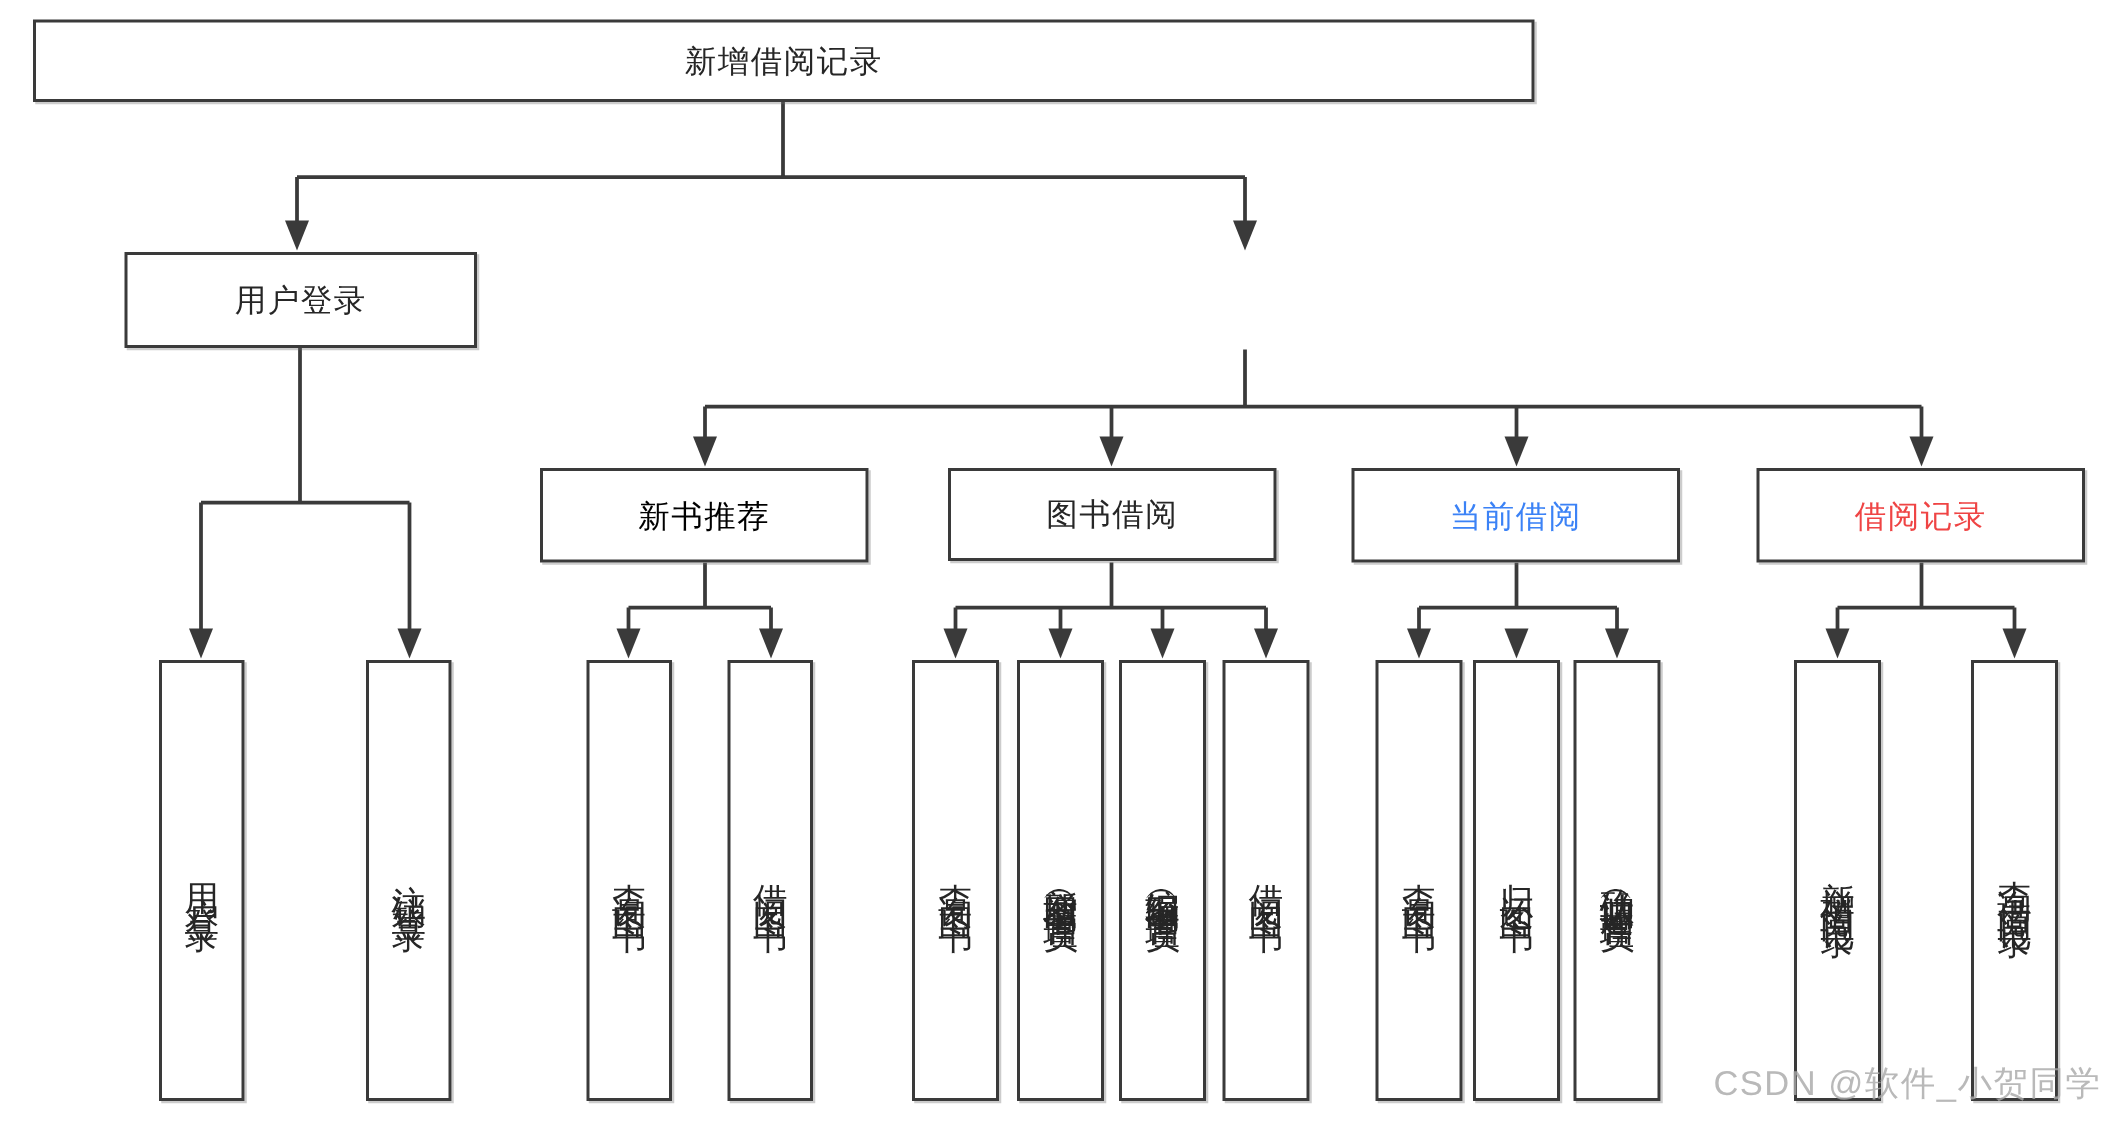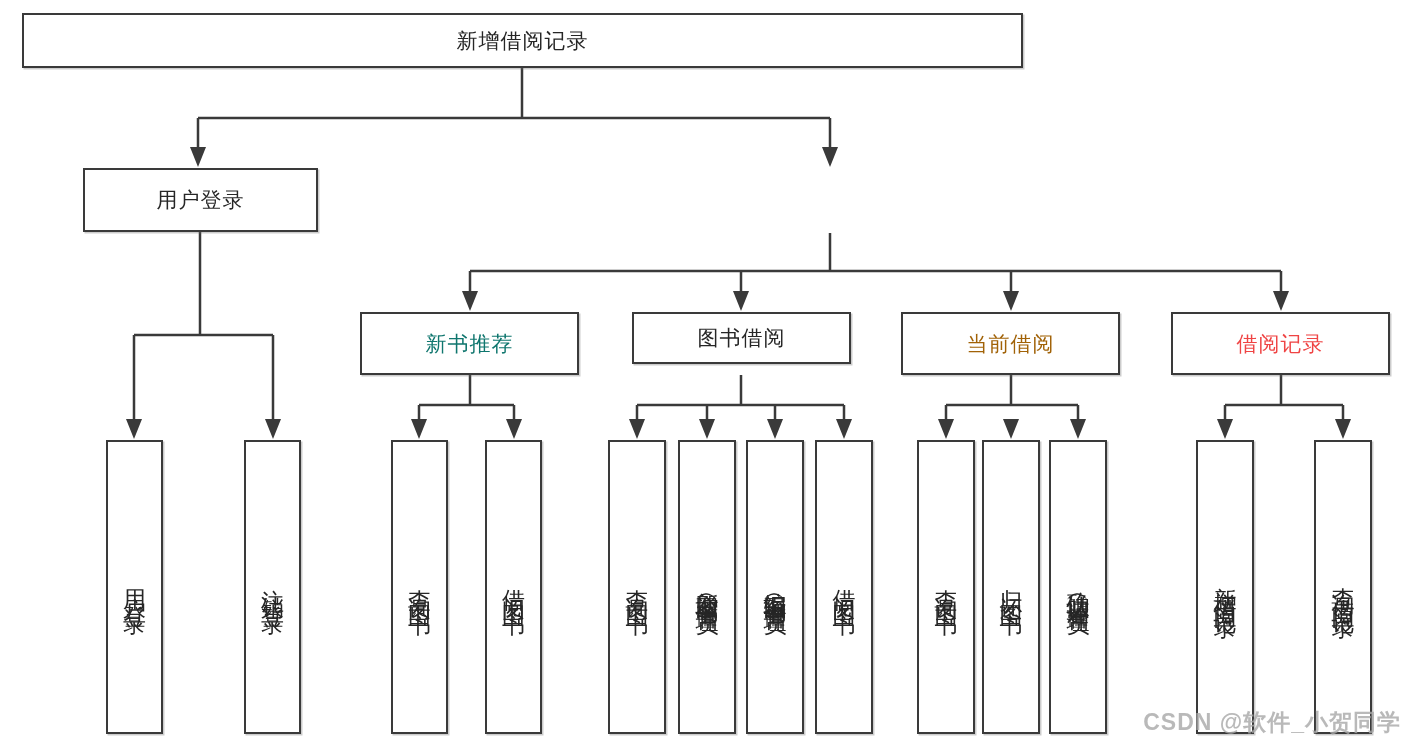--- a/index.html
+++ b/index.html
@@ -95,38 +95,38 @@
       <polygon points="1003,419 1019,419 1011,439" fill="#3a3a3a"></polygon>
       <polygon points="1070,419 1086,419 1078,439" fill="#3a3a3a"></polygon>
       <polygon points="1217,419 1233,419 1225,439" fill="#3a3a3a"></polygon>
       <polygon points="1335,419 1351,419 1343,439" fill="#3a3a3a"></polygon>
     </svg>
 
   <div class="box h" style="left: 22px; top: 13px; width: 1001px; height: 55px; border-color: rgb(58, 58, 58); color: rgb(38, 38, 38); background: rgb(255, 255, 255);">新增借阅记录</div>
 
   <div class="box h" style="left: 83px; top: 168px; width: 235px; height: 64px; border-color: rgb(58, 58, 58); color: rgb(38, 38, 38); background: rgb(255, 255, 255);">用户登录</div>
 
-  <div class="box h" style="left: 360px; top: 312px; width: 219px; height: 63px; border-color: rgb(58, 58, 58); color: #0f766e; background: rgb(255, 255, 255);">新书推荐</div>
-  <div class="box h" style="left: 632px; top: 312px; width: 219px; height: 52px; border-color: rgb(58, 58, 58); color: rgb(38, 38, 38); background: rgb(255, 255, 255);">图书借阅</div>
-  <div class="box h" style="left: 901px; top: 312px; width: 219px; height: 63px; border-color: rgb(58, 58, 58); color: #a16207; background: rgb(255, 255, 255);">当前借阅</div>
+  <div class="box h" style="left: 360px; top: 312px; width: 219px; height: 63px; border-color: rgb(58, 58, 58); color: #000000; background: rgb(255, 255, 255);">新书推荐</div>
+  <div class="box h" style="left: 632px; top: 312px; width: 219px; height: 62px; border-color: rgb(58, 58, 58); color: rgb(38, 38, 38); background: rgb(255, 255, 255);">图书借阅</div>
+  <div class="box h" style="left: 901px; top: 312px; width: 219px; height: 63px; border-color: rgb(58, 58, 58); color: #3b82f6; background: rgb(255, 255, 255);">当前借阅</div>
   <div class="box h" style="left: 1171px; top: 312px; width: 219px; height: 63px; border-color: rgb(58, 58, 58); color: #ef4444; background: rgb(255, 255, 255);">借阅记录</div>
 
   <div class="box v" style="left: 106px; top: 440px; width: 57px; height: 294px; border-color: rgb(58, 58, 58); color: rgb(38, 38, 38); background: rgb(255, 255, 255);">用户登录</div>
   <div class="box v" style="left: 244px; top: 440px; width: 57px; height: 294px; border-color: rgb(58, 58, 58); color: rgb(38, 38, 38); background: rgb(255, 255, 255);">注销登录</div>
 
   <div class="box v" style="left: 391px; top: 440px; width: 57px; height: 294px; border-color: rgb(58, 58, 58); color: rgb(38, 38, 38); background: rgb(255, 255, 255);">查询图书</div>
   <div class="box v" style="left: 485px; top: 440px; width: 57px; height: 294px; border-color: rgb(58, 58, 58); color: rgb(38, 38, 38); background: rgb(255, 255, 255);">借阅图书</div>
 
   <div class="box v" style="left: 608px; top: 440px; width: 58px; height: 294px; border-color: rgb(58, 58, 58); color: rgb(38, 38, 38); background: rgb(255, 255, 255);">查询图书</div>
   <div class="box v long" style="left: 678px; top: 440px; width: 58px; height: 294px; border-color: rgb(58, 58, 58); color: rgb(38, 38, 38); background: rgb(255, 255, 255);">新增图书（管理员）</div>
   <div class="box v long" style="left: 746px; top: 440px; width: 58px; height: 294px; border-color: rgb(58, 58, 58); color: rgb(38, 38, 38); background: rgb(255, 255, 255);">编辑图书（管理员）</div>
   <div class="box v" style="left: 815px; top: 440px; width: 58px; height: 294px; border-color: rgb(58, 58, 58); color: rgb(38, 38, 38); background: rgb(255, 255, 255);">借阅图书</div>
 
   <div class="box v" style="left: 917px; top: 440px; width: 58px; height: 294px; border-color: rgb(58, 58, 58); color: rgb(38, 38, 38); background: rgb(255, 255, 255);">查询图书</div>
   <div class="box v" style="left: 982px; top: 440px; width: 58px; height: 294px; border-color: rgb(58, 58, 58); color: rgb(38, 38, 38); background: rgb(255, 255, 255);">归还图书</div>
   <div class="box v long" style="left: 1049px; top: 440px; width: 58px; height: 294px; border-color: rgb(58, 58, 58); color: rgb(38, 38, 38); background: rgb(255, 255, 255);">确认归还（管理员）</div>
 
   <div class="box v mid" style="left: 1196px; top: 440px; width: 58px; height: 294px; border-color: rgb(58, 58, 58); color: rgb(38, 38, 38); background: rgb(255, 255, 255);">新增借阅记录</div>
   <div class="box v mid" style="left: 1314px; top: 440px; width: 58px; height: 294px; border-color: rgb(58, 58, 58); color: rgb(38, 38, 38); background: rgb(255, 255, 255);">查询借阅记录</div>
 
-  <div class="watermark" style="color: rgb(168, 168, 168); font-weight: bold;">CSDN @软件_小贺同学</div>
+  <div class="watermark" style="color: rgb(168, 168, 168);">CSDN @软件_小贺同学</div>
 
 </div>
 
 </body></html>

